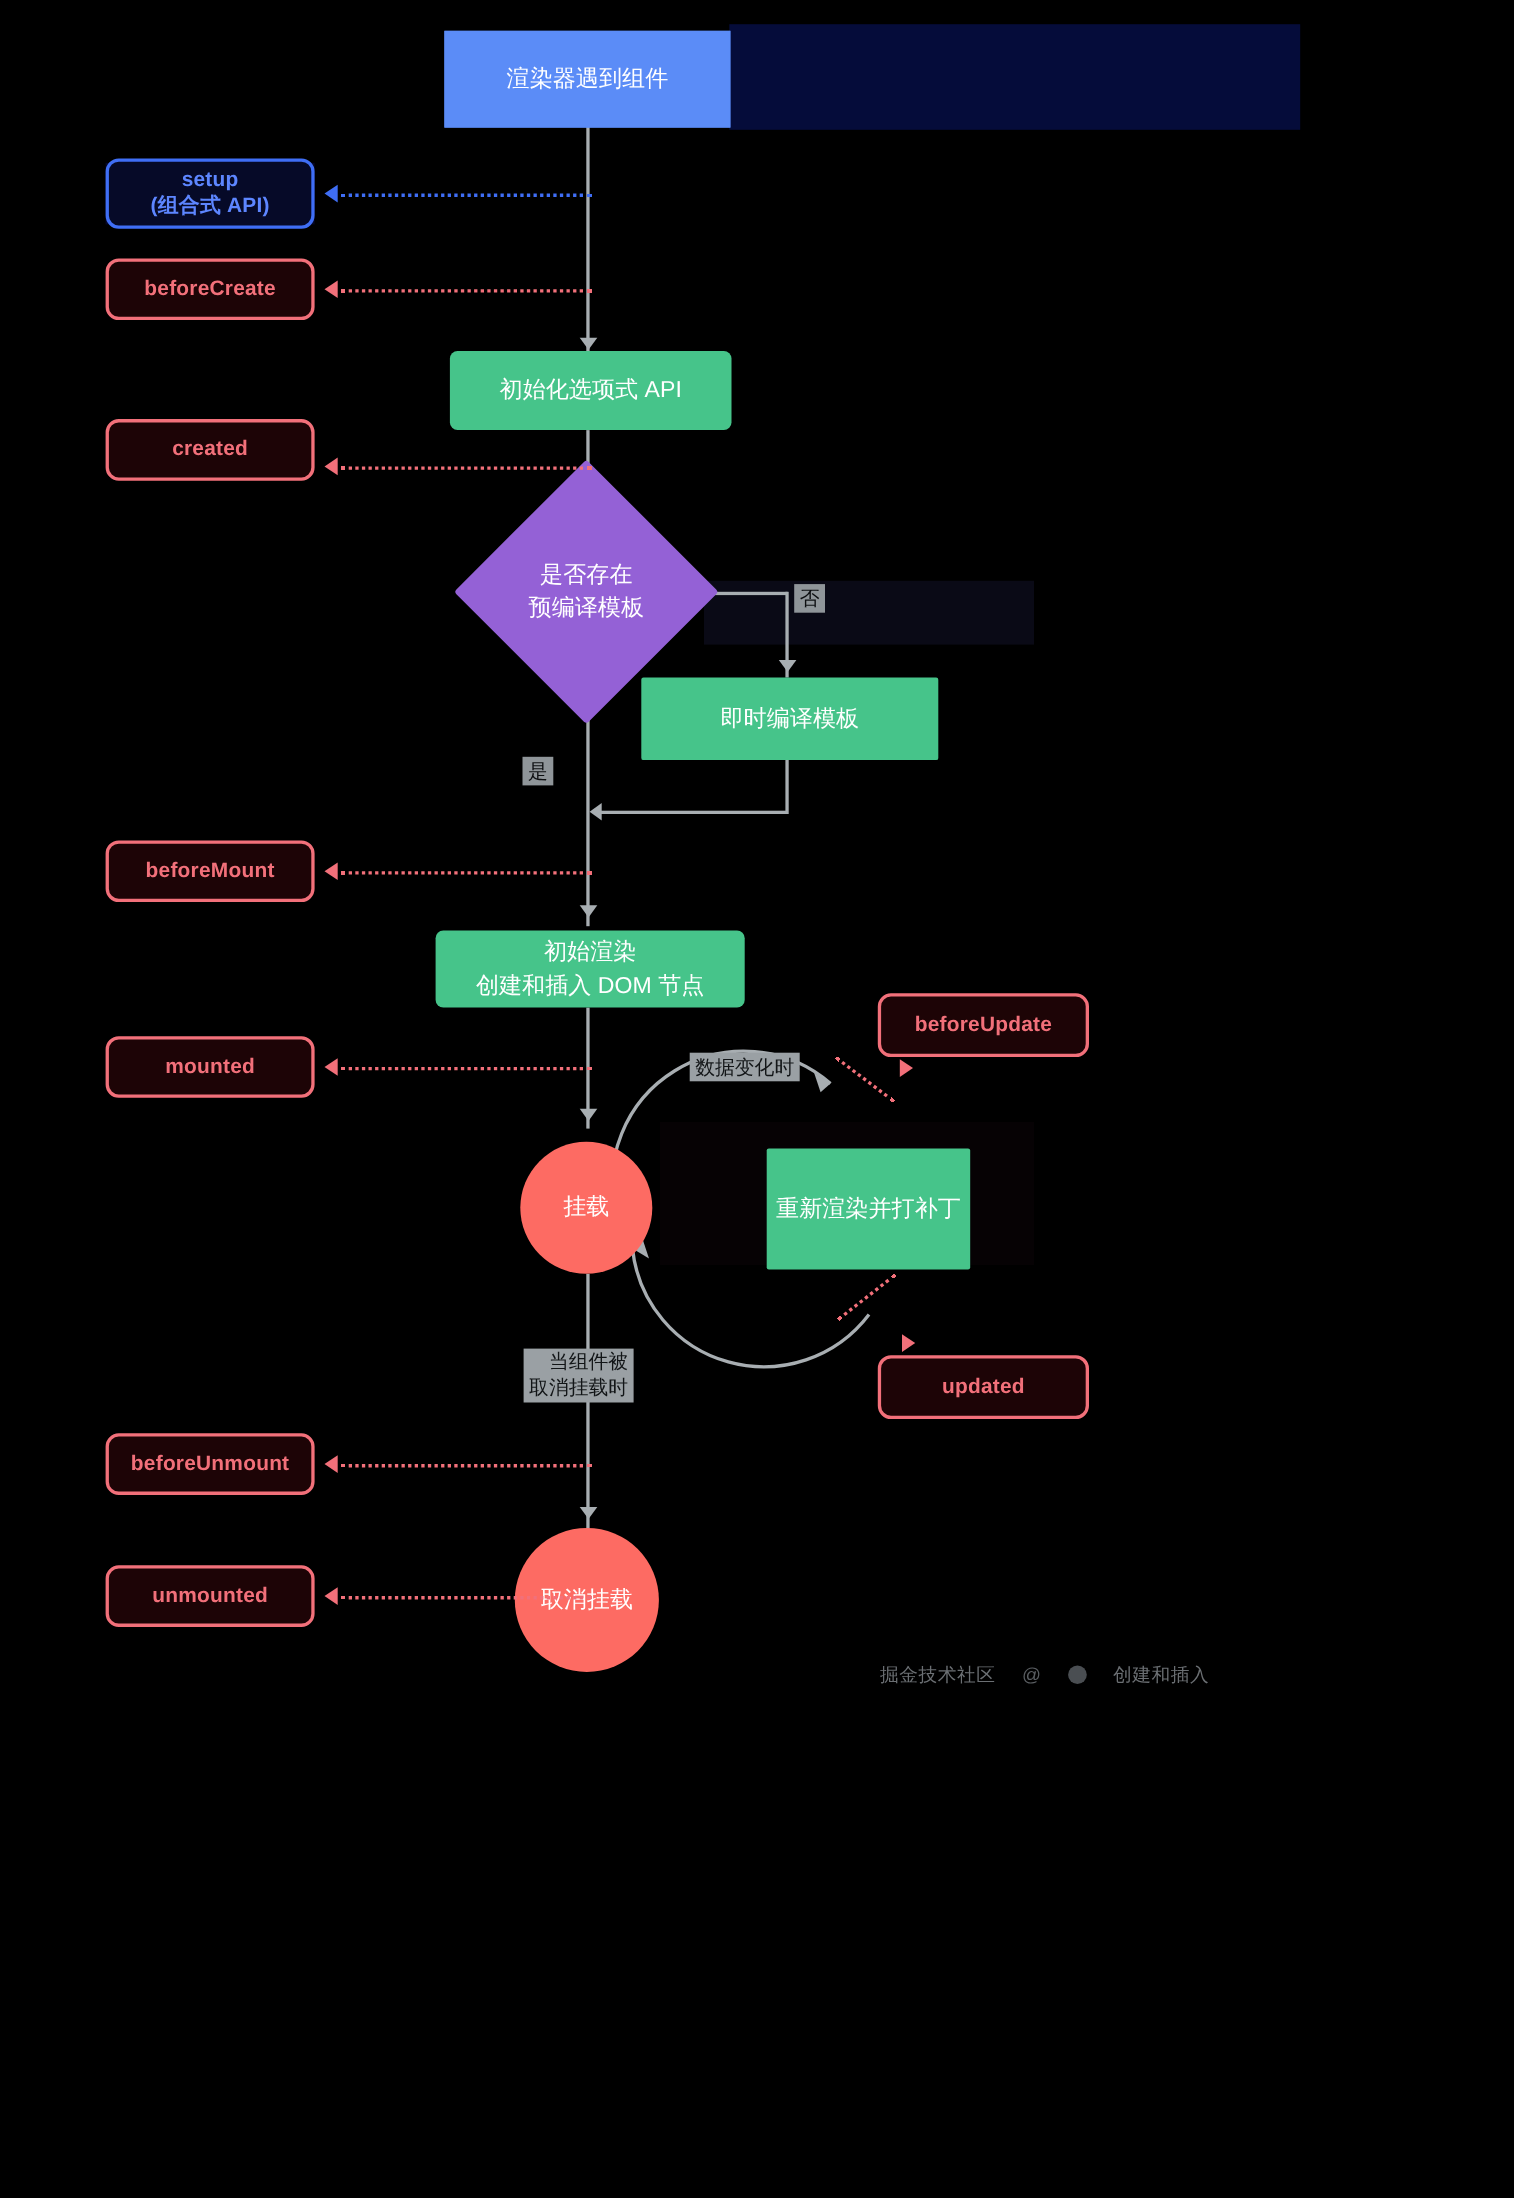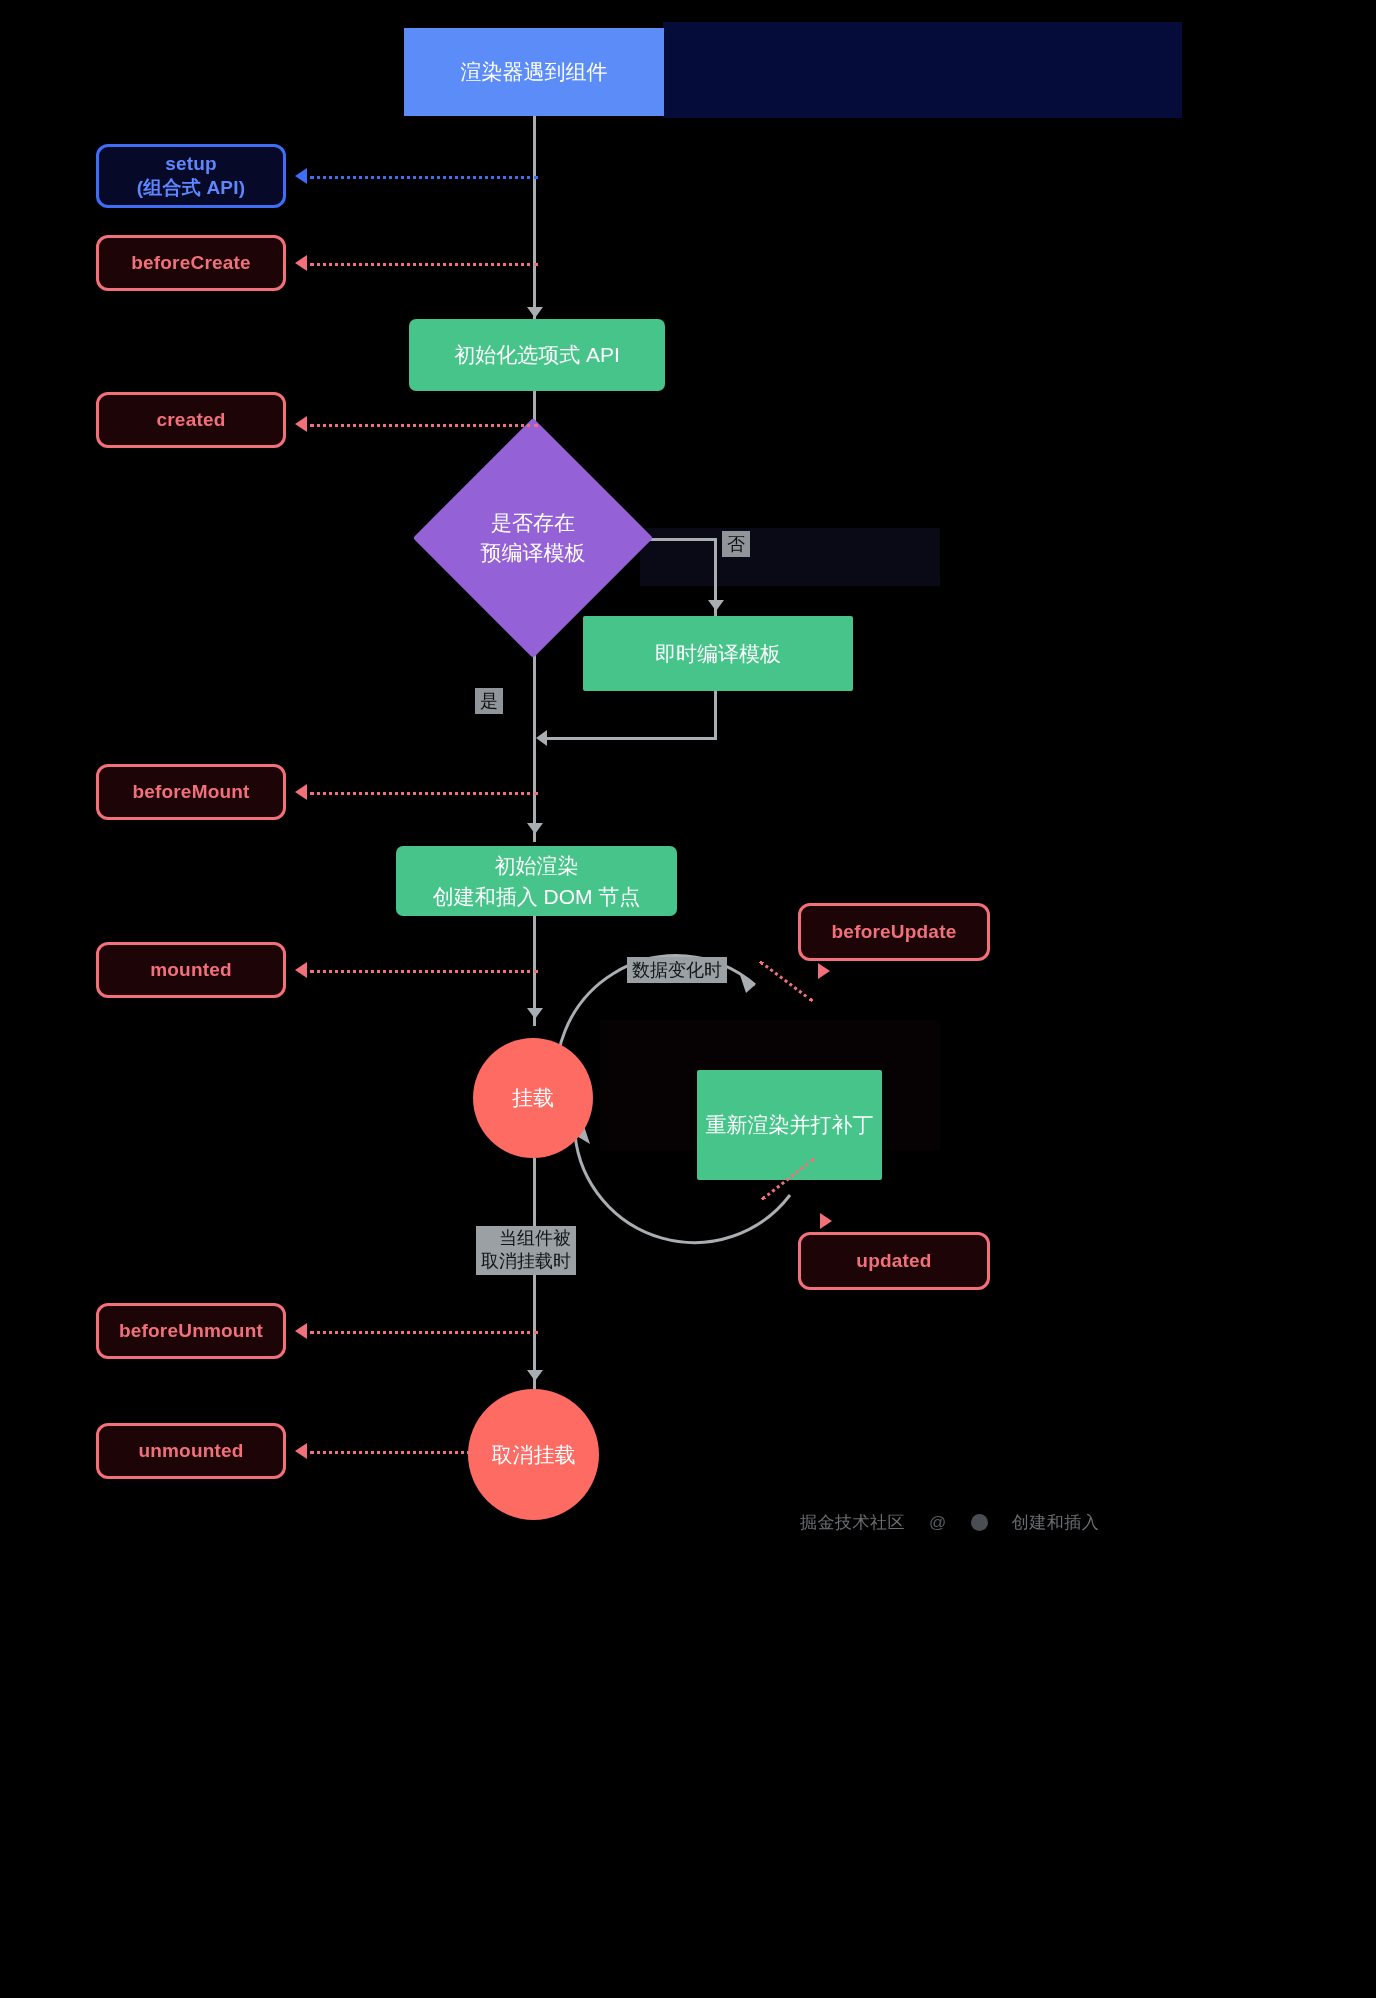--- a/index.html
+++ b/index.html
@@ -256,21 +256,21 @@
 
   <div class="node node-green" style="left:396px;top:846px;width:281px;height:70px;">
     <span>初始渲染
 创建和插入 DOM 节点</span>
   </div>
 
   <div class="node node-circle" style="left:473px;top:1038px;width:120px;height:120px;">
     <span>挂载</span>
   </div>
 
-  <div class="node node-green-sq" style="left:697px;top:1044px;width:185px;height:110px;margin-top:26px;">
+  <div class="node node-green-sq" style="left:697px;top:1044px;width:185px;height:110px;">
     <span>重新渲染并打补丁</span>
   </div>
 
   <div class="node node-circle" style="left:468px;top:1389px;width:131px;height:131px;">
     <span>取消挂载</span>
   </div>
 
   <div class="edge-label dark" style="left:722px;top:531px;">否</div>
   <div class="edge-label dark" style="left:475px;top:688px;">是</div>
   <div class="edge-label" style="left:627px;top:957px;color:#121517;">数据变化时</div>
@@ -283,21 +283,21 @@
   </div>
   <div class="dotline-blue" style="left:310px;top:176px;width:228px;"></div>
   <div class="arrow-left-blue arrow-left" style="left:295px;top:168px;"></div>
 
   <div class="hook hook-red" style="left:96px;top:235px;width:190px;height:56px;">
     <span>beforeCreate</span>
   </div>
   <div class="dotline-red" style="left:310px;top:263px;width:228px;"></div>
   <div class="arrow-left arrow-left-red" style="left:295px;top:255px;"></div>
 
-  <div class="hook hook-red" style="left:96px;top:392px;width:190px;height:56px;">
+  <div class="hook hook-red" style="left:96px;top:381px;width:190px;height:56px;">
     <span>created</span>
   </div>
   <div class="dotline-red" style="left:310px;top:424px;width:228px;"></div>
   <div class="arrow-left arrow-left-red" style="left:295px;top:416px;"></div>
 
   <div class="hook hook-red" style="left:96px;top:764px;width:190px;height:56px;">
     <span>beforeMount</span>
   </div>
   <div class="dotline-red" style="left:310px;top:792px;width:228px;"></div>
   <div class="arrow-left arrow-left-red" style="left:295px;top:784px;"></div>

